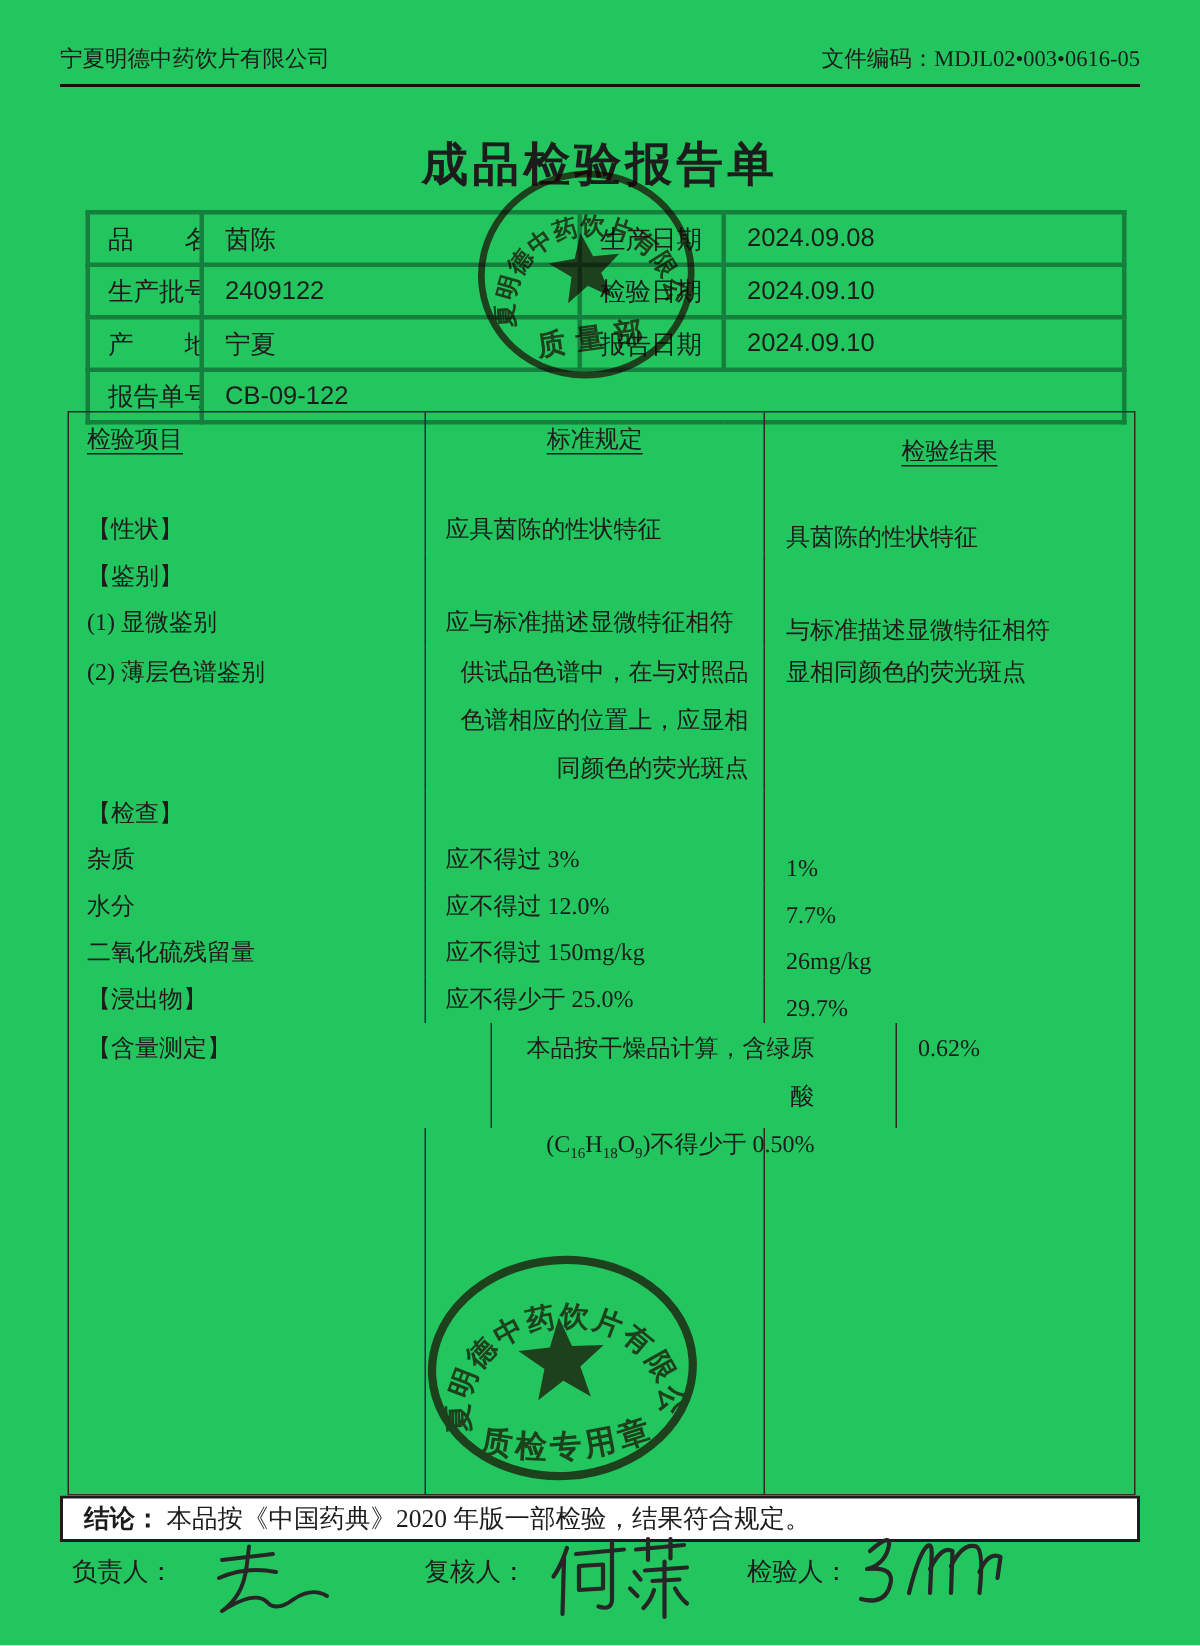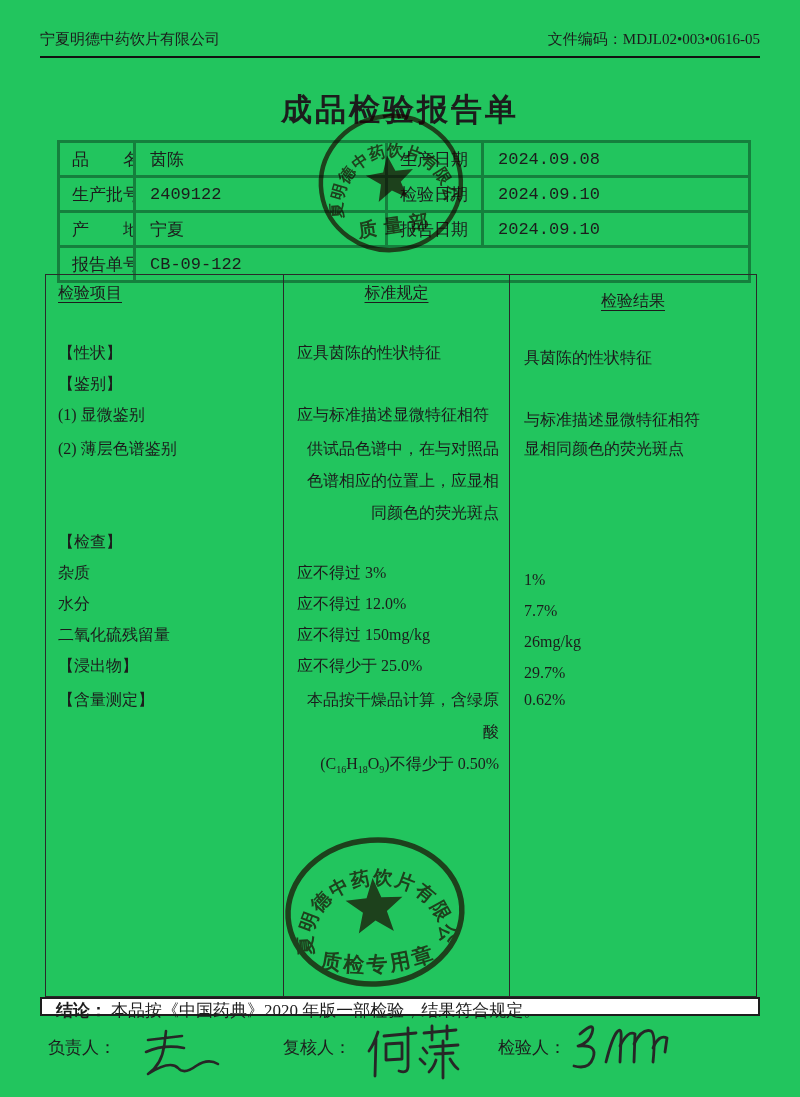--- a/index.html
+++ b/index.html
@@ -8,38 +8,38 @@
     font-family:"Liberation Serif","DejaVu Serif",serif;color:#1c1c1c;overflow:hidden;
   }
   
   .doc-header{position:absolute;left:40px;right:40px;top:30px;display:flex;justify-content:space-between;align-items:flex-end;font-size:15px;}
   .doc-header-rule{position:absolute;left:40px;right:40px;top:56px;height:2px;background:#111;}
   
   .doc-title{position:absolute;left:0;right:0;top:89px;text-align:center;font-size:31px;font-weight:bold;letter-spacing:3px;}
   
   .info-table{position:absolute;left:57px;top:140px;width:694px;border-collapse:collapse;table-layout:fixed;font-size:17px;}
   .info-table td{border:3px solid #15803d;height:32px;padding:0 0 0 12px;white-space:nowrap;overflow:hidden;}
-  .info-table td.val{padding-left:14px;font-family:Liberation Mono, monospace;}
+  .info-table td.val{padding-left:14px;font-family:Liberation Sans, sans-serif;}
   
   .result-table{position:absolute;left:45px;top:274px;width:712px;height:723px;border:1px solid #2a2a2a;box-sizing:border-box;display:flex;flex-direction:column;font-size:16px;}
   .rt-row{display:flex;flex-shrink:0;}
   .rt-grow{flex:1 1 auto;}
   .cell{box-sizing:border-box;display:flex;align-items:center;}
   .c1{width:237px;padding-left:12px;}
   .c2{width:226px;border-left:1px solid #2a2a2a;padding-left:13px;padding-right:10px;}
   .c3{flex:1;border-left:1px solid #2a2a2a;padding-left:14px;padding-right:8px;align-items:flex-end;}
   .rt-header{height:37px;}
   .rt-header .c2,.rt-header .c3{justify-content:center;padding-left:0;padding-right:0;}
   .underlined{text-decoration:underline;text-underline-offset:4px;}
-  .h26{height:26px;} .h31{height:31px;} .h96{height:96px;} .h70{height:70px;}
+  .h26{height:26px;} .h31{height:31px;} .h96{height:96px;} .h70{height:70px;gap:44px;}
   .top-align{align-items:flex-start;text-align:right;}
   .wrap2{line-height:32px;padding-top:2px;display:block;}
   .sub{font-size:10px;vertical-align:-4px;}
   
-  .conclusion{position:absolute;left:40px;top:997px;width:720px;height:19px;border:2px solid #1d1d1d;box-sizing:border-box;display:flex;padding-left:14px;font-size:17px;background:#fff;}
+  .conclusion{position:absolute;left:40px;top:997px;width:720px;height:31px;border:2px solid #1d1d1d;box-sizing:border-box;display:flex;align-items:center;padding-left:14px;font-size:17px;background:#fff;}
   .conclusion b{margin-right:4px;}
   
   .sign-row{position:absolute;left:0;top:1032px;width:800px;height:60px;font-size:17px;}
   .sign-label{position:absolute;top:4px;white-space:nowrap;}
   .sig-svg{position:absolute;}
   
   .stamp{position:absolute;mix-blend-mode:multiply;opacity:0.92;pointer-events:none;}
   .stamp-upper{left:316px;top:110px;width:150px;height:148px;transform:rotate(-8deg);}
   .stamp-lower{left:283px;top:836px;width:184px;height:154px;transform:rotate(-4deg);}
 </style>

